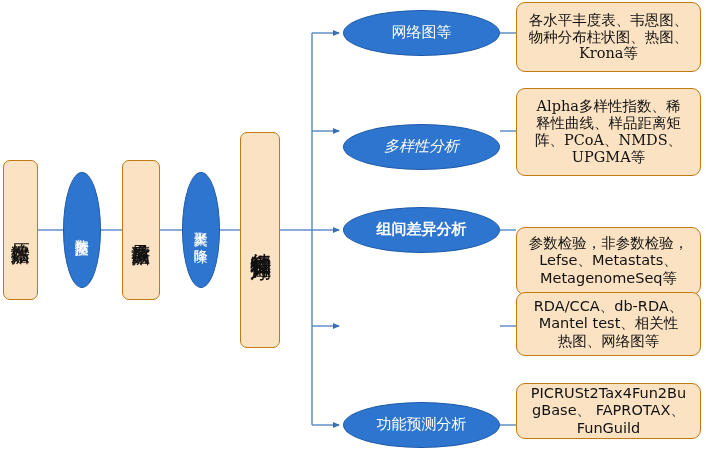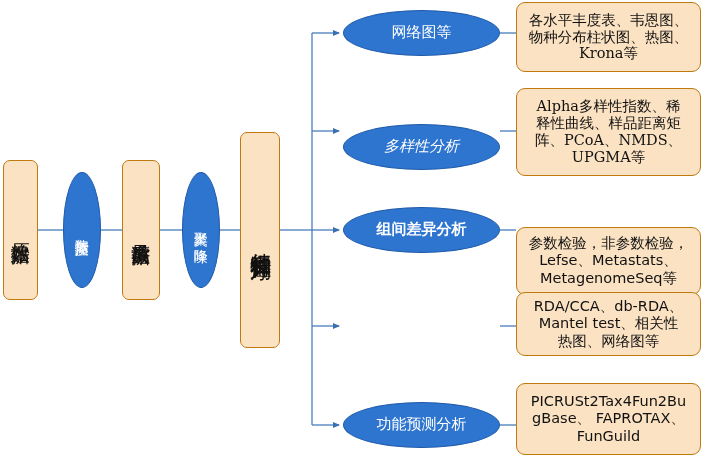--- a/index.html
+++ b/index.html
@@ -197,21 +197,21 @@
   </div>
 
   <div class="obox sans-box" style="left:516px; top:292px; width:185px; height:64px;">
     <div class="inner">
       <div>RDA/CCA、db-RDA、</div>
       <div>Mantel test、相关性</div>
       <div>热图、网络图等</div>
     </div>
   </div>
 
-  <div class="obox sans-box" style="left:516px; top:383px; width:185px; height:72px;">
+  <div class="obox sans-box" style="left:516px; top:383px; width:185px; height:56px;">
     <div class="inner">
       <div>PICRUSt2Tax4Fun2Bu</div>
       <div>gBase、 FAPROTAX、</div>
       <div>FunGuild</div>
     </div>
   </div>
 
 </div>
 
 </body></html>

